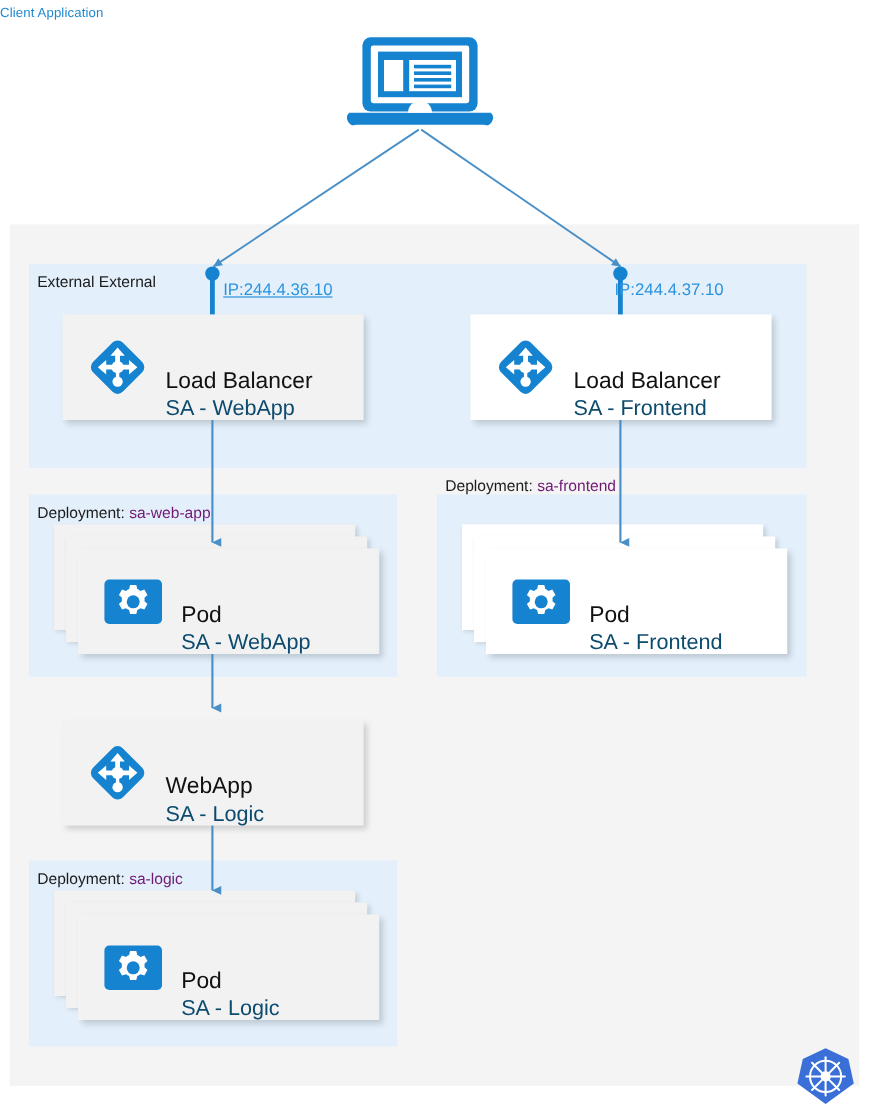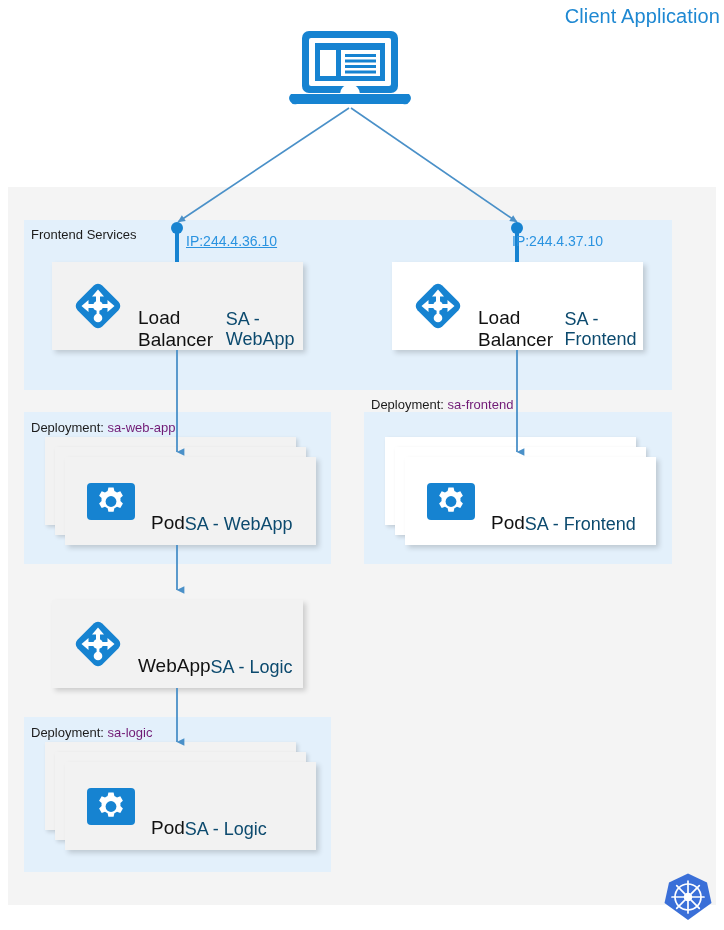--- a/index.html
+++ b/index.html
@@ -20,22 +20,22 @@
     left: 0; top: 0;
     width: 724px;
     height: 930px;
   }
 
   
   .client-title {
     position: absolute;
     left: 0; top: 5px;
     width: 720px;
-    text-align: right;
-    font-size: 20px;
+    text-align: left;
+    font-size: 11px;
     color: #1e88d2;
     letter-spacing: .1px;
   }
   .laptop {
     position: absolute;
     left: 288px; top: 30px;
     width: 124px; height: 76px;
   }
 
   
@@ -73,21 +73,21 @@
   .card.white { background: #ffffff; }
 
   .card-icon {
     flex: 0 0 auto;
     margin-left: 20px;
     margin-right: 14px;
     display: block;
   }
   .card-text {
     display: flex;
-    flex-direction: row;
+    flex-direction: column;
     justify-content: center;
     line-height: 1.12;
     margin-top: 45px;
   }
   .card-title {
     font-size: 19px;
     color: #111111;
   }
   .card-sub {
     font-size: 18px;
@@ -147,21 +147,21 @@
       <rect x="57" y="40.5" width="31" height="3"></rect>
     </g>
 
     <path d="M3 64 H121 a6 6 0 0 1 -6 10 H9 a6 6 0 0 1 -6 -10 Z" fill="#1683d1"></path>
     <path d="M52 64 h20 a10 10 0 0 0 -20 0 Z" fill="#ffffff"></path>
   </svg>
 
   <div class="canvas"></div>
 
   <div class="group" style="left:24px; top:220px; width:648px; height:170px;"></div>
-  <div class="group-label" style="left:31px; top:227px;">Frontend Services</div>
+  <div class="group-label" style="left:31px; top:227px;">External External</div>
 
   <div class="card grey" style="left:52px; top:262px; width:251px; height:88px;">
     <svg class="card-icon" width="52" height="52" viewBox="0 0 52 52">
       <rect x="8.5" y="8.5" width="35" height="35" rx="6" ry="6" transform="rotate(45 26 26)" fill="#1683d1"></rect>
       <g fill="#ffffff">
         <path d="M26 9.5 l6 7 h-4 v6 h-4 v-6 h-4 Z"></path>
         <path d="M9.5 26 l7 -6 v4 h6 v4 h-6 v4 Z"></path>
         <path d="M42.5 26 l-7 -6 v4 h-6 v4 h6 v4 Z"></path>
         <rect x="24.6" y="29" width="2.8" height="6"></rect>
         <circle cx="26" cy="26" r="5.1"></circle>

